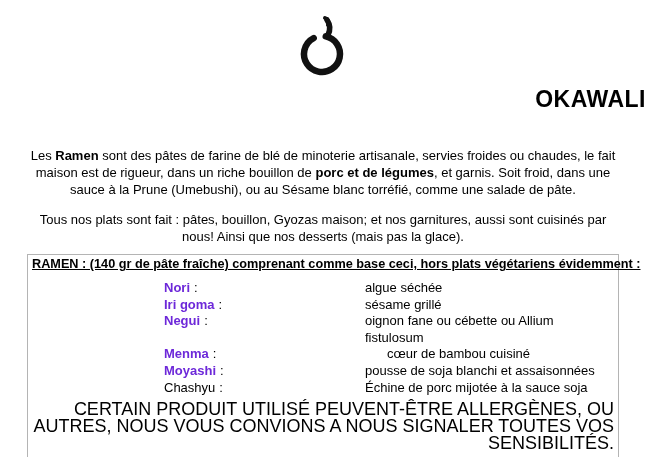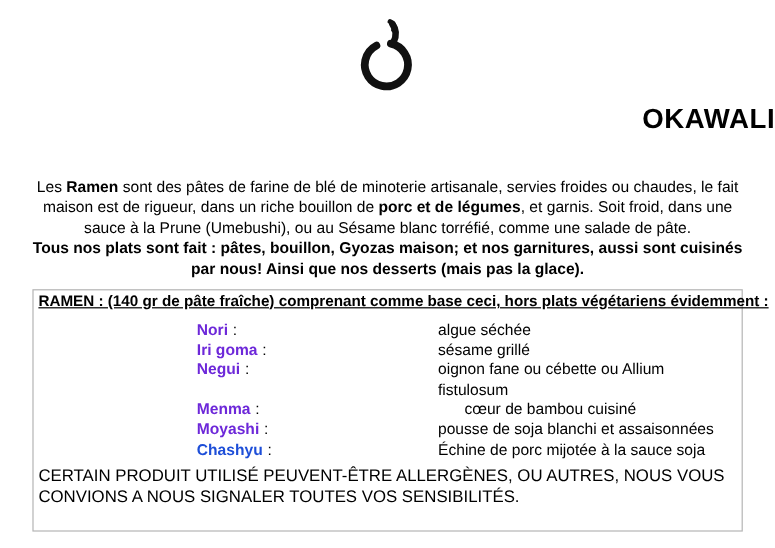--- a/index.html
+++ b/index.html
@@ -25,21 +25,21 @@
   }
 
   .para {
     width: 596px;
     margin: 0 auto;
     text-align: center;
     font-size: 13px;
     line-height: 17px;
   }
   .para.p1 { margin-top: 33px; }
-  .para.p2 { margin-top: 0; font-weight: bold; }
+  .para.p2 { margin-top: 13px; }
   .b { font-weight: bold; }
 
   .ramen-box {
     box-sizing: border-box;
     width: 592px;
     margin: 9px 0 0 27px;
     border: 1px solid #b4b4b4;
     padding: 1px 4px 20px 4px;
   }
   .box-header {
@@ -54,29 +54,29 @@
     display: flex;
     font-size: 13px;
     line-height: 16.6px;
   }
   .ing-name-cell {
     box-sizing: border-box;
     flex: 0 0 296px;
     padding-left: 132px;
   }
   .ing-name { font-weight: bold; color: #6d28d9; }
-  .ing-name.plain { font-weight: bold; color: #1d4ed8; }
+  .ing-name.plain { font-weight: normal; color: #000000; }
   .colon { margin-left: 4px; color: #000; }
   .ing-desc { flex: 1; margin-left: 37px; }
   .ing-desc.indent { padding-left: 22px; }
 
   .allergy {
     margin-top: 5px;
-    text-align: left;
-    font-size: 14px;
+    text-align: right;
+    font-size: 18px;
     line-height: 17px;
   }
 </style>
 </head>
 <body>
 
 <div class="page">
 
   <div class="logo-wrap">
     <svg width="48" height="64" viewBox="0 0 48 64">

